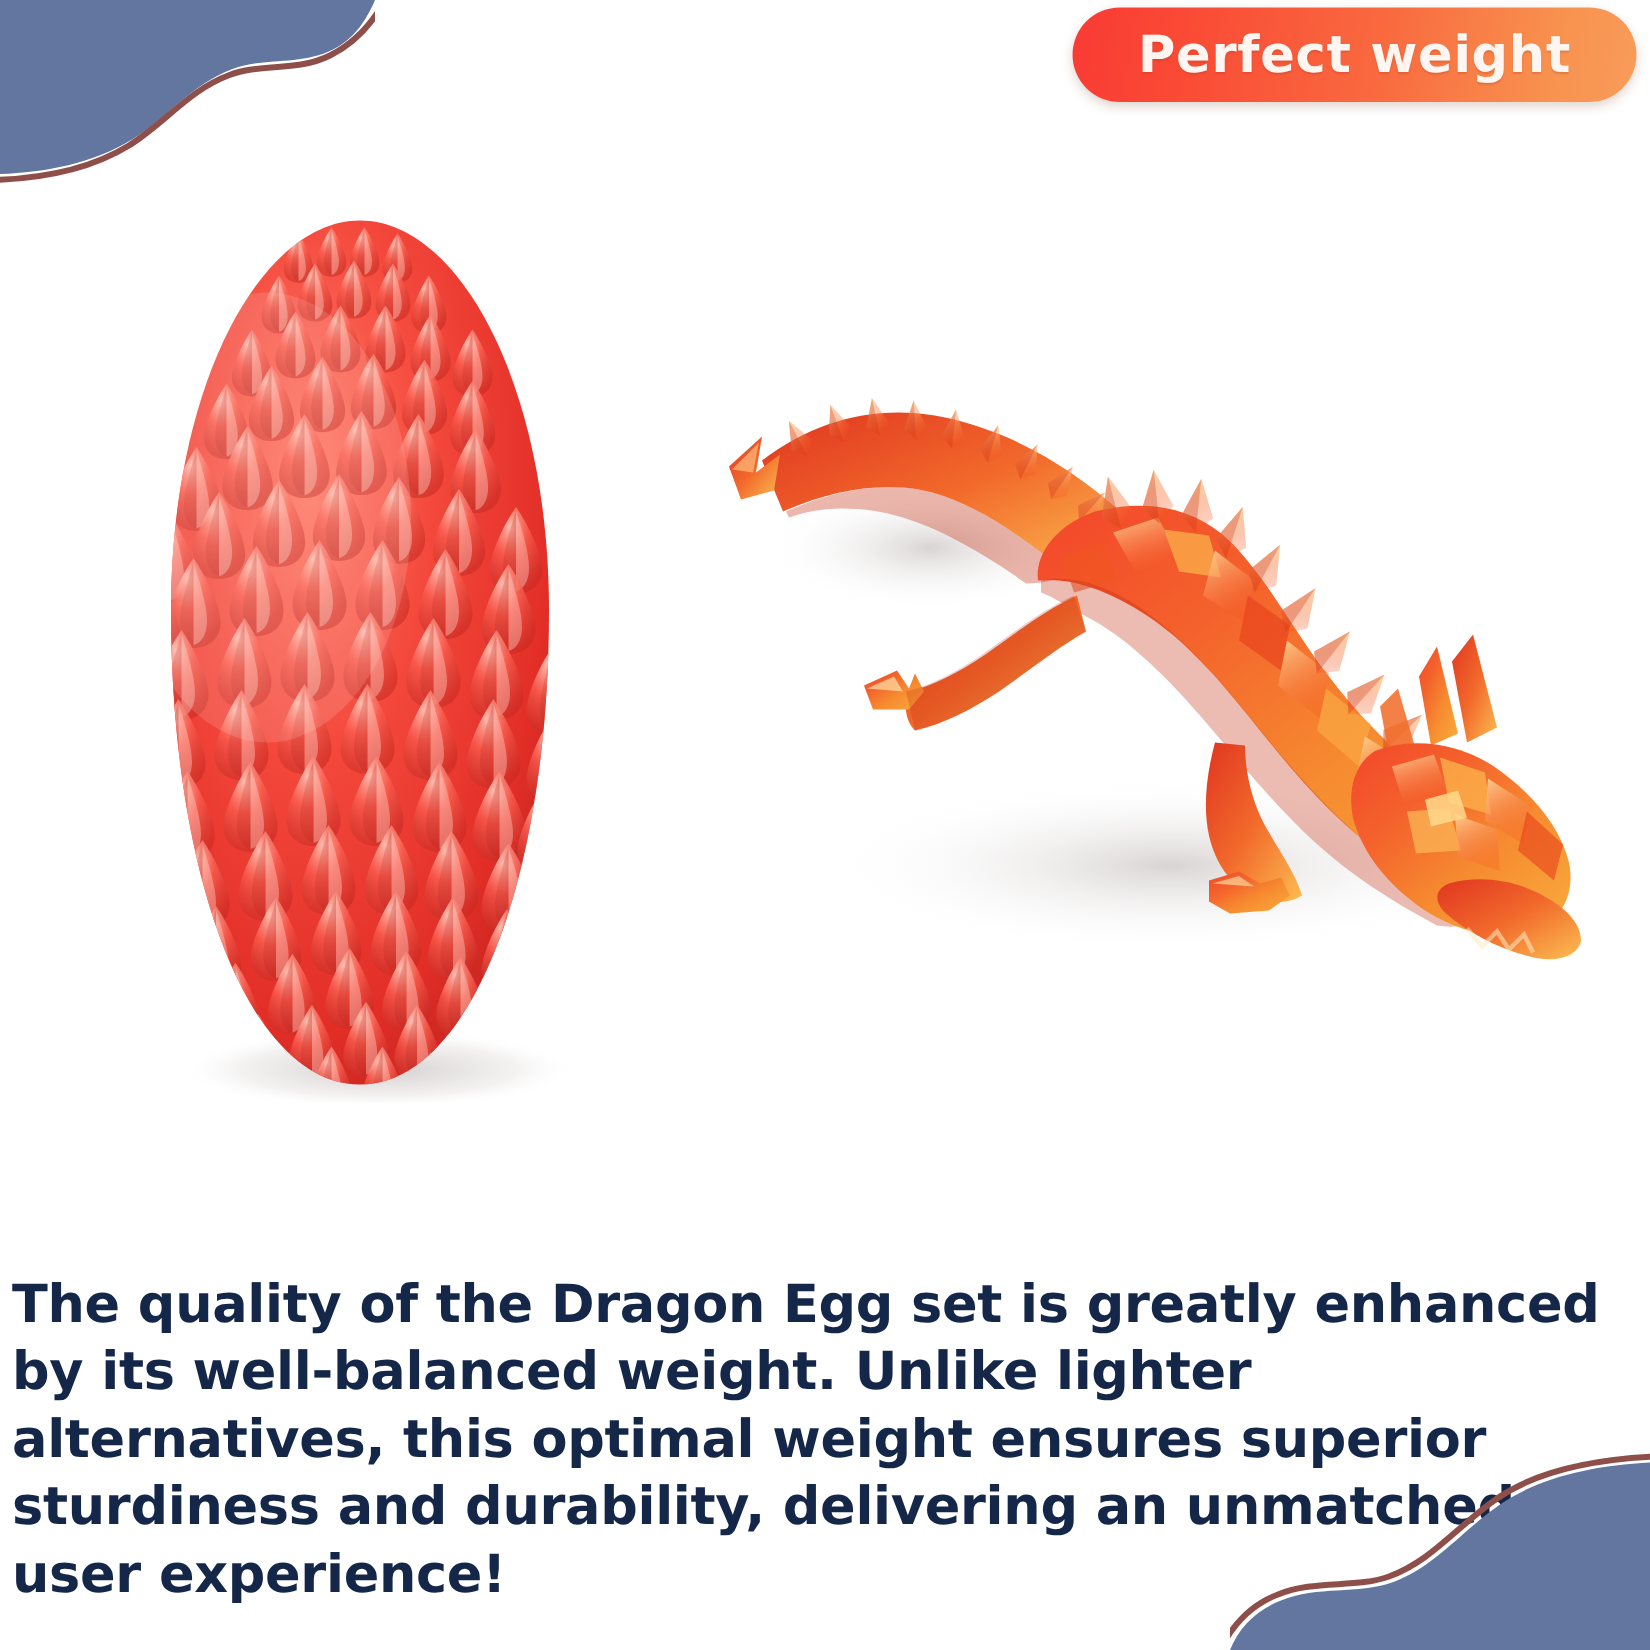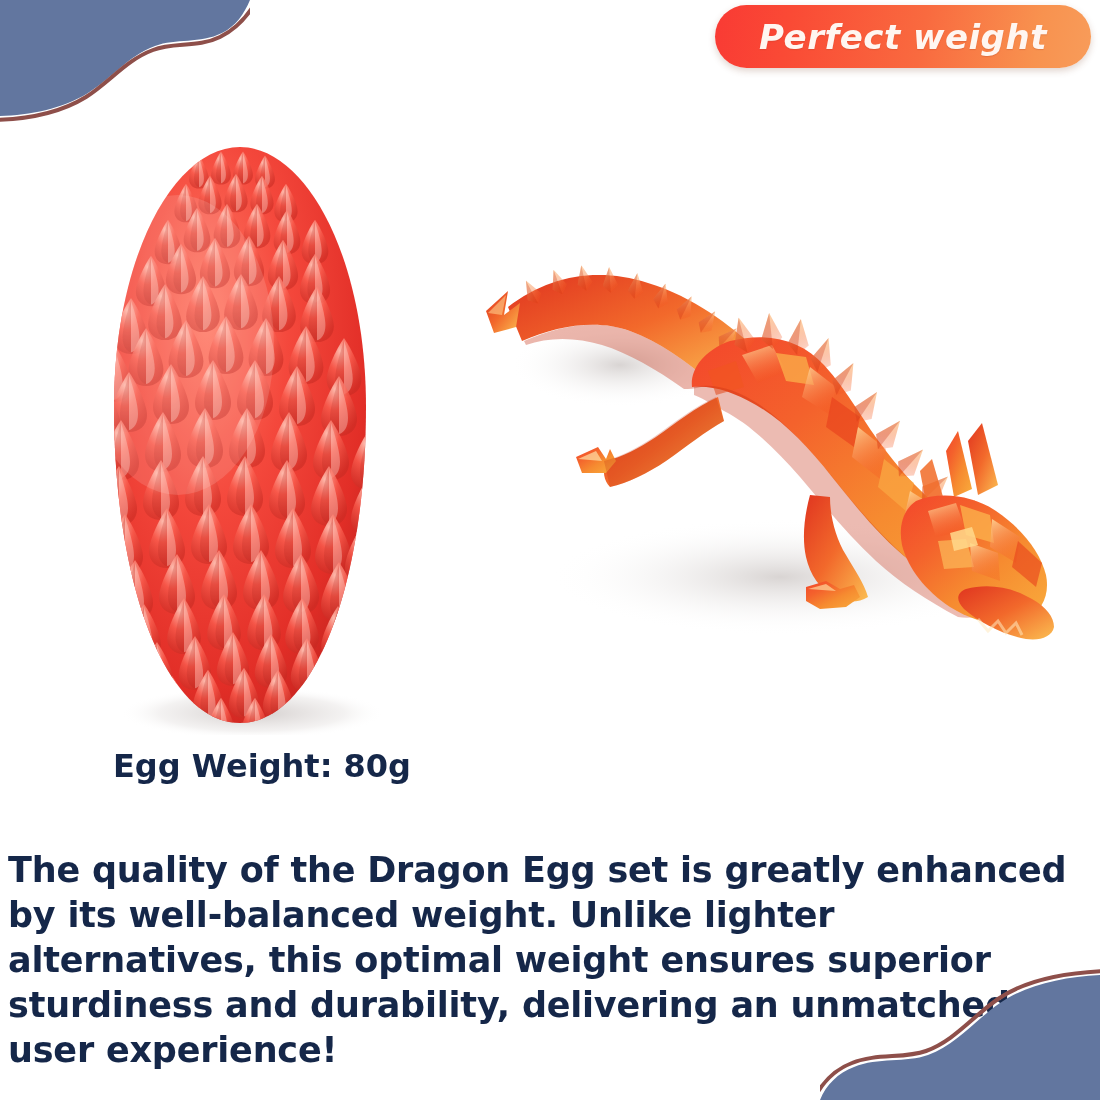--- a/index.html
+++ b/index.html
@@ -41,21 +41,20 @@
     align-items: center;
     justify-content: center;
   }
   #badge-label {
     color: #FFF6F1;
     font-size: 34px;
     font-weight: bold;
     letter-spacing: 0.5px;
     text-shadow: 0 1px 1px rgba(160,60,30,0.25);
     white-space: nowrap;
-    font-style: italic;
   }
 
   
   .figure {
     position: absolute;
   }
   #egg-figure  { left: 60px;  top: 135px; width: 360px; height: 600px; }
   #dragon-figure { left: 480px; top: 245px; width: 580px; height: 450px; }
 
   .product-svg { display: block; width: 100%; height: 100%; }
@@ -413,21 +412,20 @@
           <path d="M490,298 L518,308 L520,336 L492,326 Z" fill="url(#facetHi)"></path>
         </g>
 
         <path d="M470,288 L492,282 L498,300 L474,306 Z" fill="#FFD98C" opacity="0.85"></path>
 
         <path d="M498,374 L508,386 L518,376 L526,388 L536,378 L542,390" fill="none" stroke="#FFE9C0" stroke-width="3" opacity="0.55"></path>
       </g>
     </svg>
   </div>
 
-  <div class="caption" id="egg-caption">Egg Weight: 80g</div>
 
   <div id="description">The quality of the Dragon Egg set is greatly enhanced by its well-balanced weight. Unlike lighter alternatives, this optimal weight ensures superior sturdiness and durability, delivering an unmatched user experience!</div>
 
   <div class="corner-deco br">
     <svg class="product-svg" viewBox="0 0 280 145" preserveAspectRatio="none">
       <path d="M280,145 L0,145 C6,130 18,118 34,112 C58,102 86,108 108,100
                C136,90 154,66 180,48 C206,30 242,22 280,20 Z" fill="#62769F"></path>
       <path d="M-4,140 C4,126 16,114 32,108 C56,98 84,104 106,96
                C134,86 152,62 178,44 C204,26 240,18 284,16" fill="none" stroke="#8E4F4A" stroke-width="4" stroke-linecap="round"></path>
     </svg>

